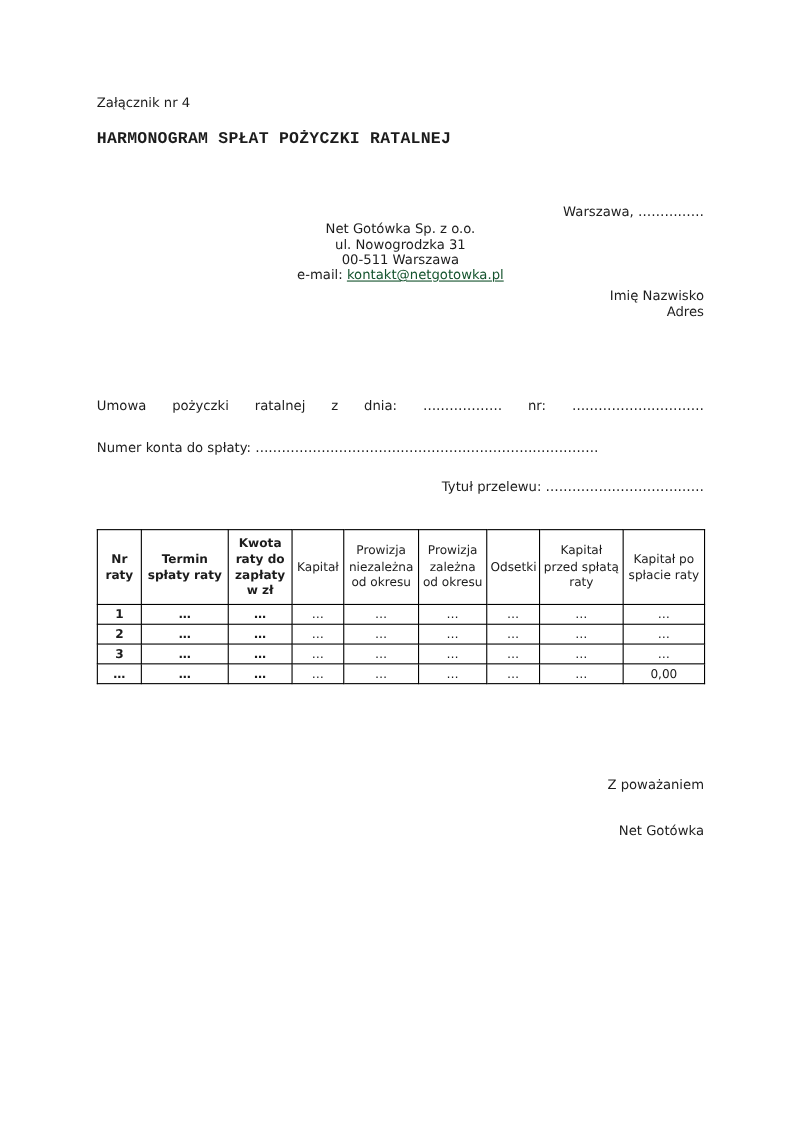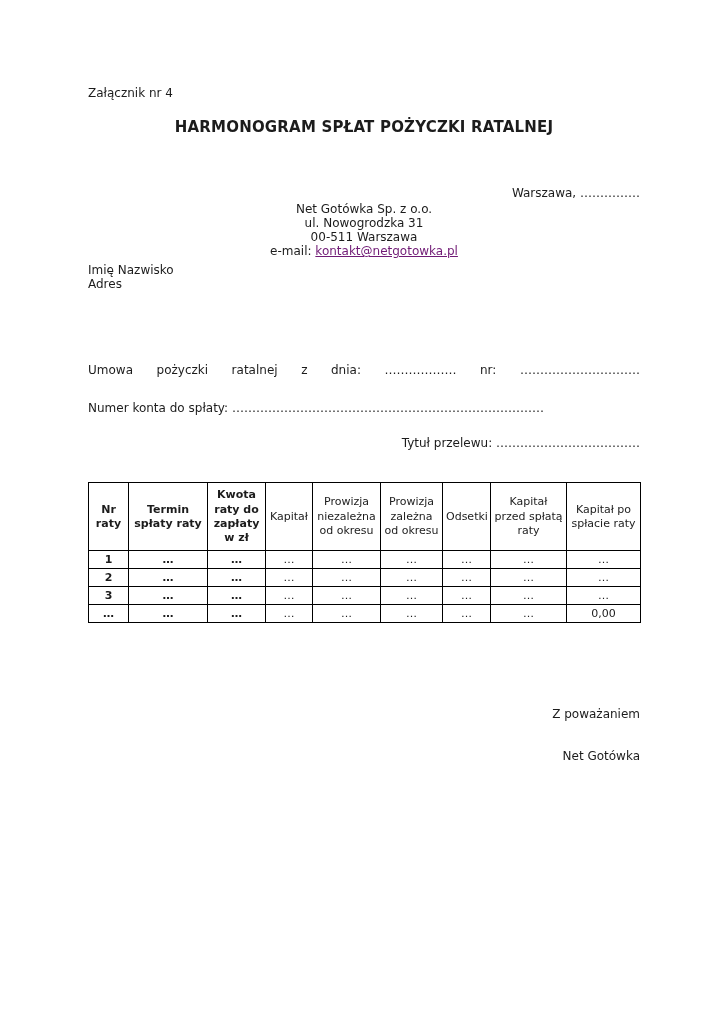--- a/index.html
+++ b/index.html
@@ -14,40 +14,40 @@
     overflow: hidden;
   }
   .page {
     width: 725px;
     height: 722px;
     padding: 86px 85px 40px 88px;
   }
   .attachment { font-size: 12px; }
   .title {
     margin-top: 18px;
-    text-align: center;
     font-size: 15px;
     font-weight: bold;
     letter-spacing: 0.2px;
+    font-family: Liberation Mono, monospace;
   }
   .city-date {
     margin-top: 50px;
     text-align: right;
     font-size: 12px;
   }
   .sender-block { margin-top: 2px; line-height: 1.18; }
   .sender-block div { white-space: nowrap; text-align: center; }
   .email-link {
-    color: #701a75;
+    color: #14532d;
     text-decoration: underline;
     cursor: pointer;
   }
   .recipient {
     margin-top: 4px;
-    text-align: left;
+    text-align: right;
     line-height: 1.2;
   }
   .agreement-line {
     margin-top: 72px;
     display: flex;
     justify-content: space-between;
     width: 100%;
   }
   .account-line { margin-top: 24px; }
   .transfer-line { margin-top: 21px; text-align: right; }

